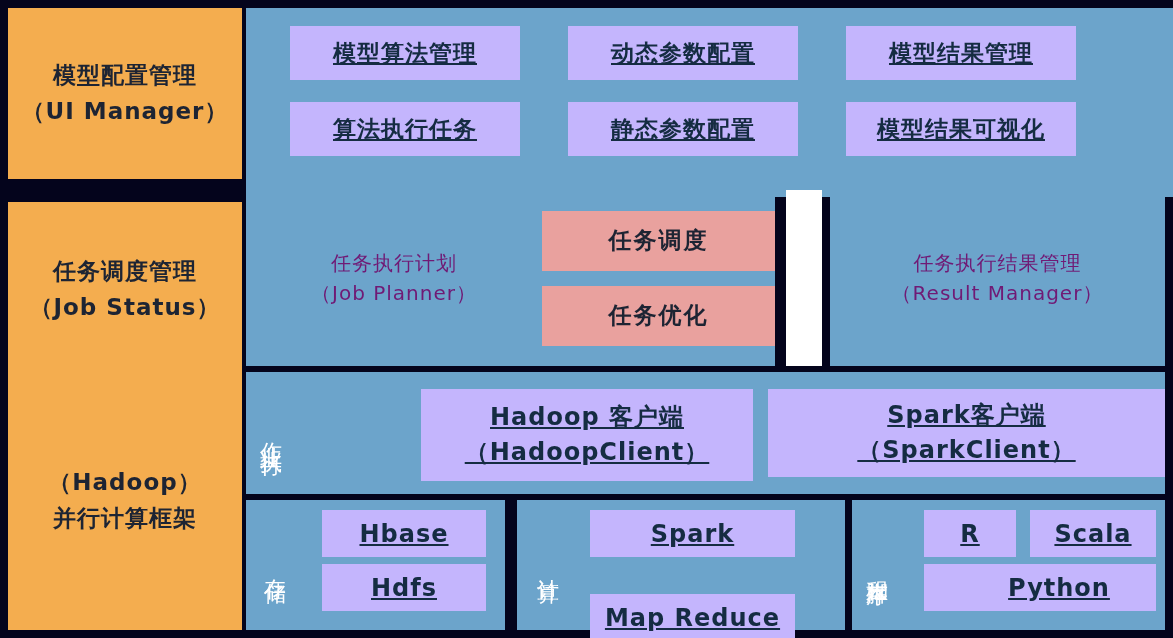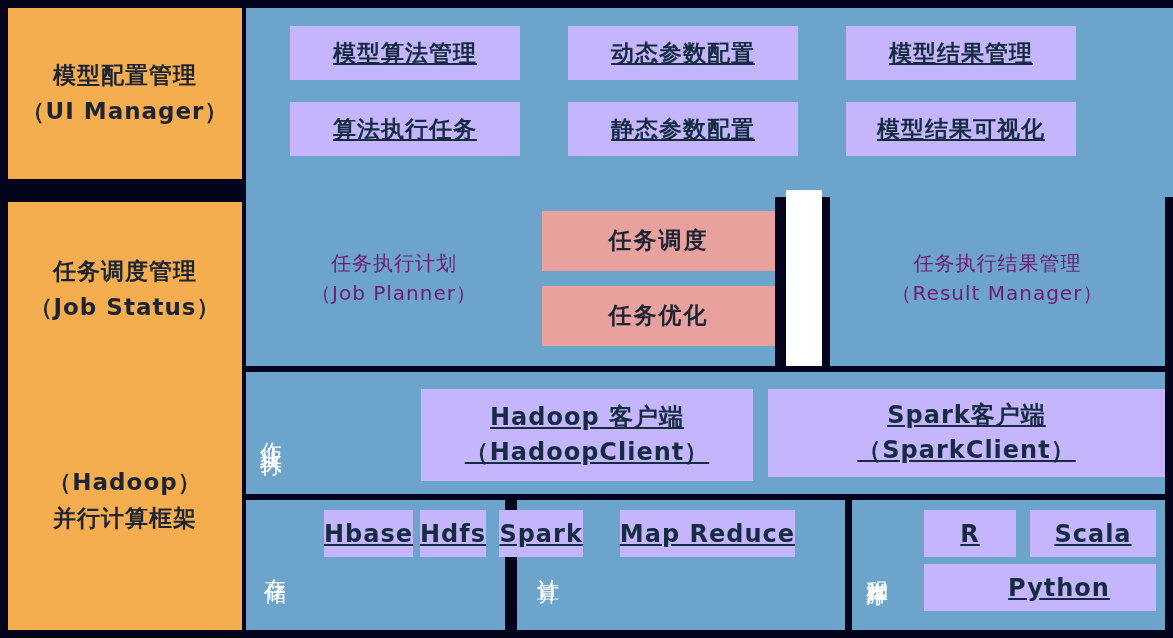--- a/index.html
+++ b/index.html
@@ -43,21 +43,21 @@
     display:grid;grid-template-columns:230px 230px 230px;grid-auto-rows:54px;
     column-gap:48px;row-gap:22px;padding:18px 0 0 44px;
   }
   .pink-stack{
     width:233px;
     display:flex;flex-direction:column;justify-content:center;gap:15px;
   }
   .pink-stack .pink{height:60px;}
   .client{flex-direction:column;font-size:24px;line-height:1.45;}
   .white-bar{background:#ffffff;}
-  .small-col{display:flex;flex-direction:row;gap:7px;position:absolute;justify-content:flex-end;}
+  .small-col{display:flex;flex-direction:column;gap:7px;position:absolute;}
   .small-col .cyan{height:47px;font-size:24px;}
   .script-row{display:flex;gap:14px;}
   .script-row .cyan{height:47px;font-size:24px;}
 </style>
 </head>
 <body>
 
 <div class="canvas">
 
   <div class="band" style="top:8px;height:171px;">

